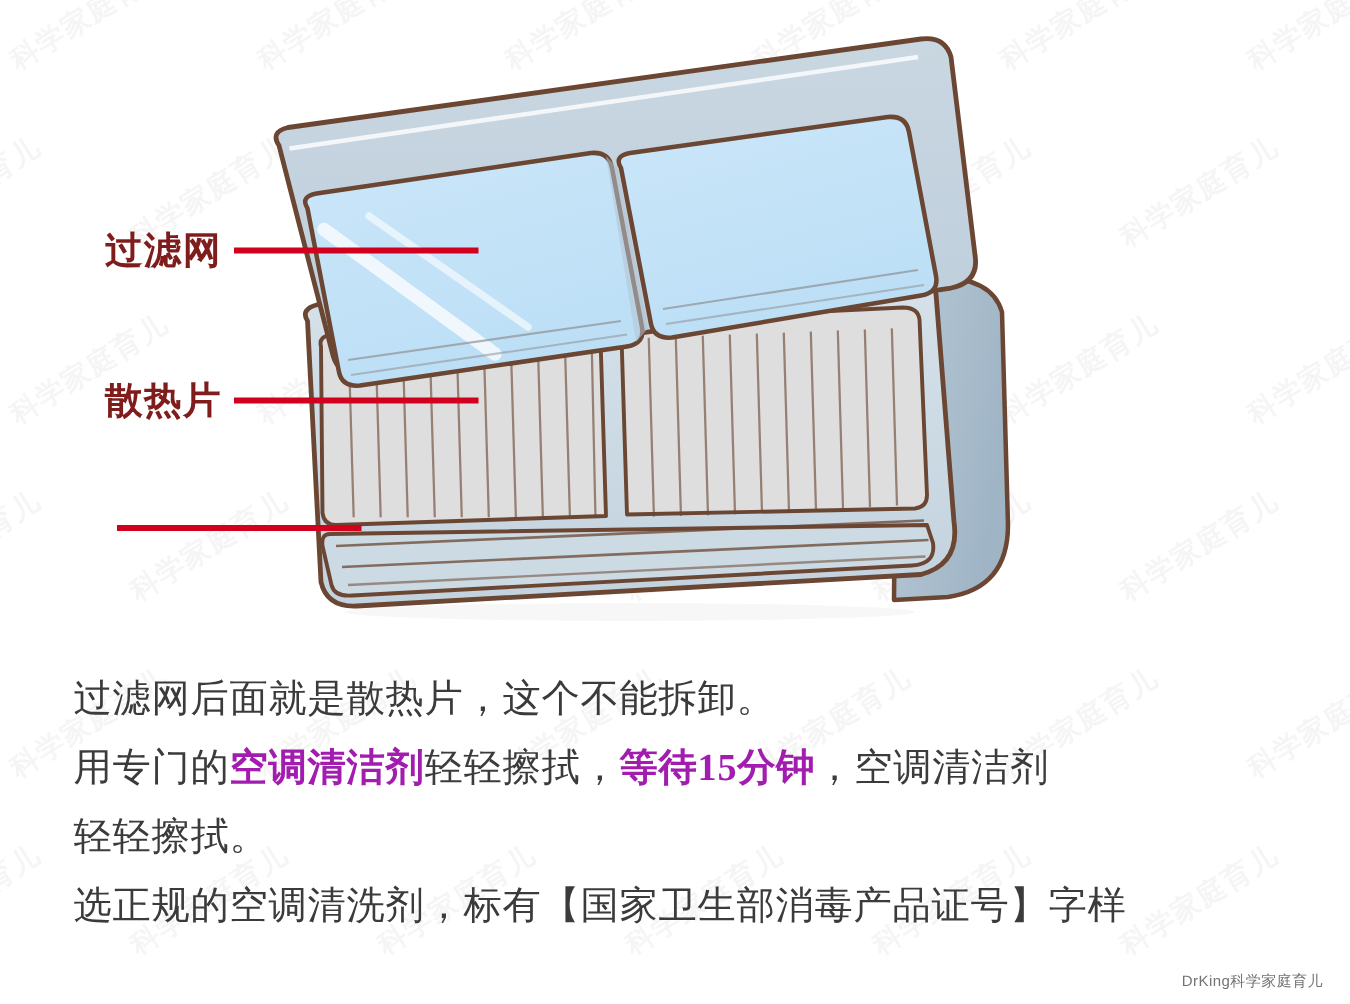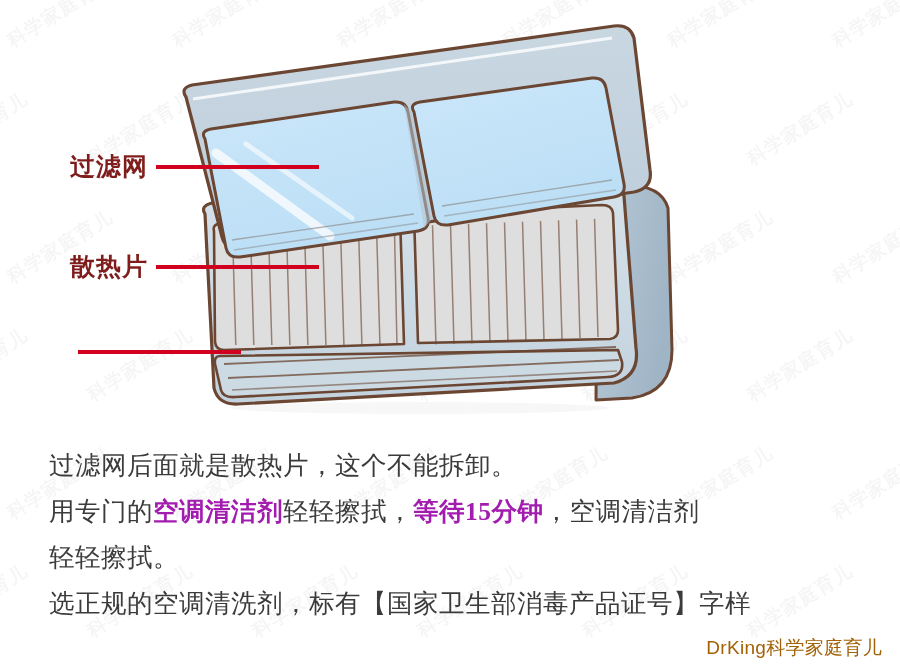--- a/index.html
+++ b/index.html
@@ -62,22 +62,22 @@
     line-height:46px;
     letter-spacing:.5px;
   }
   .copy p{margin:0;padding:0;white-space:nowrap;font-family:Liberation Serif, serif;}
   .copy b{font-weight:700;color:#a21caf;}
 
   
   .sig{
     position:absolute;
     right:18px;bottom:8px;
-    font-size:19px;
-    color:#a16207;
+    font-size:10px;
+    color:#737373;
     z-index:3;
     letter-spacing:.3px;
     white-space:nowrap;
   }
 </style>
 </head>
 <body>
 
 <div class="wm-layer" id="wm-layer">
     <div class="wm" style="left: 0px; top: 0px; width: 120px; opacity: 0.035;">科学家庭育儿</div>

